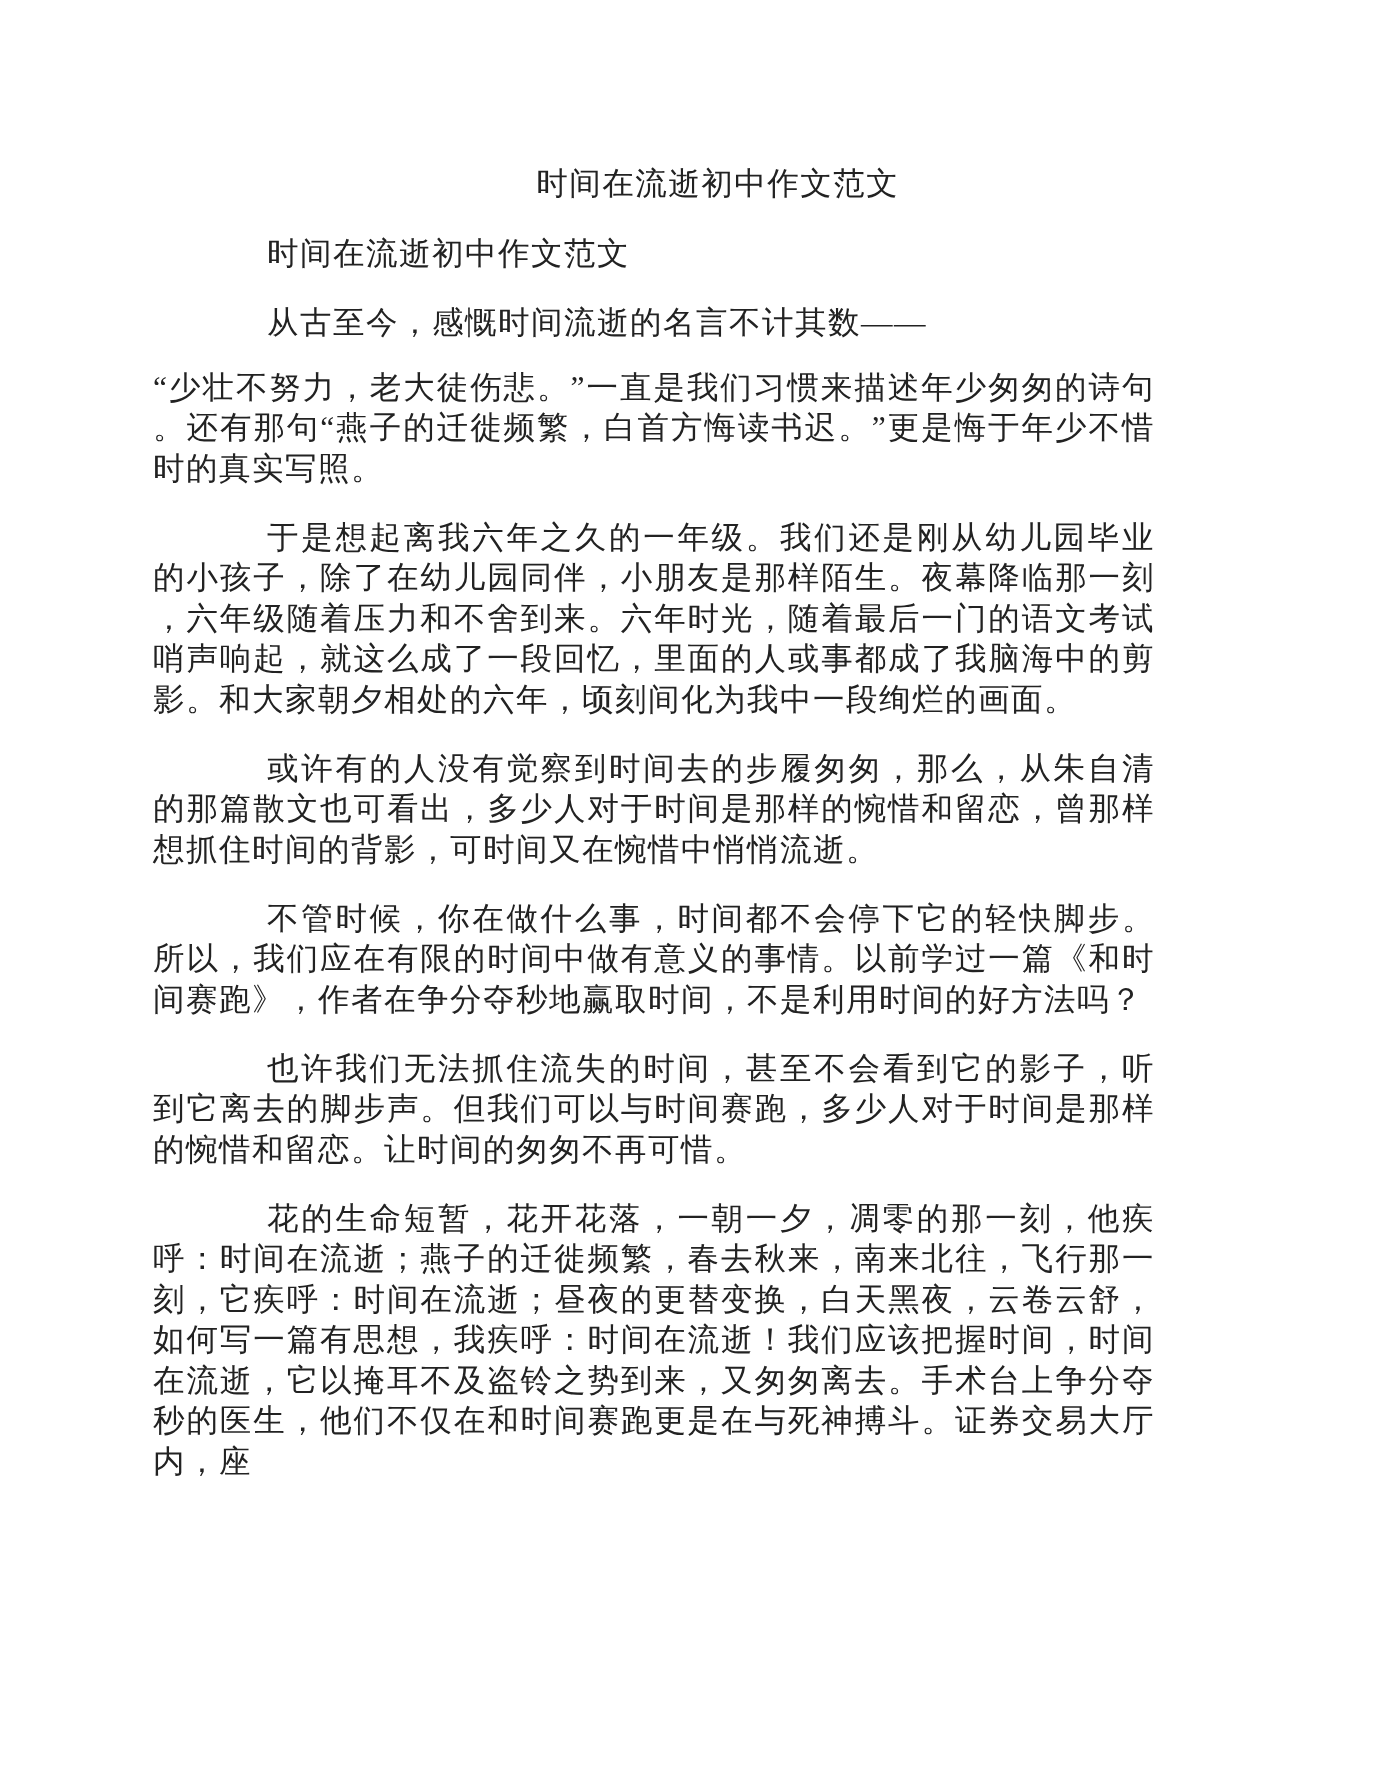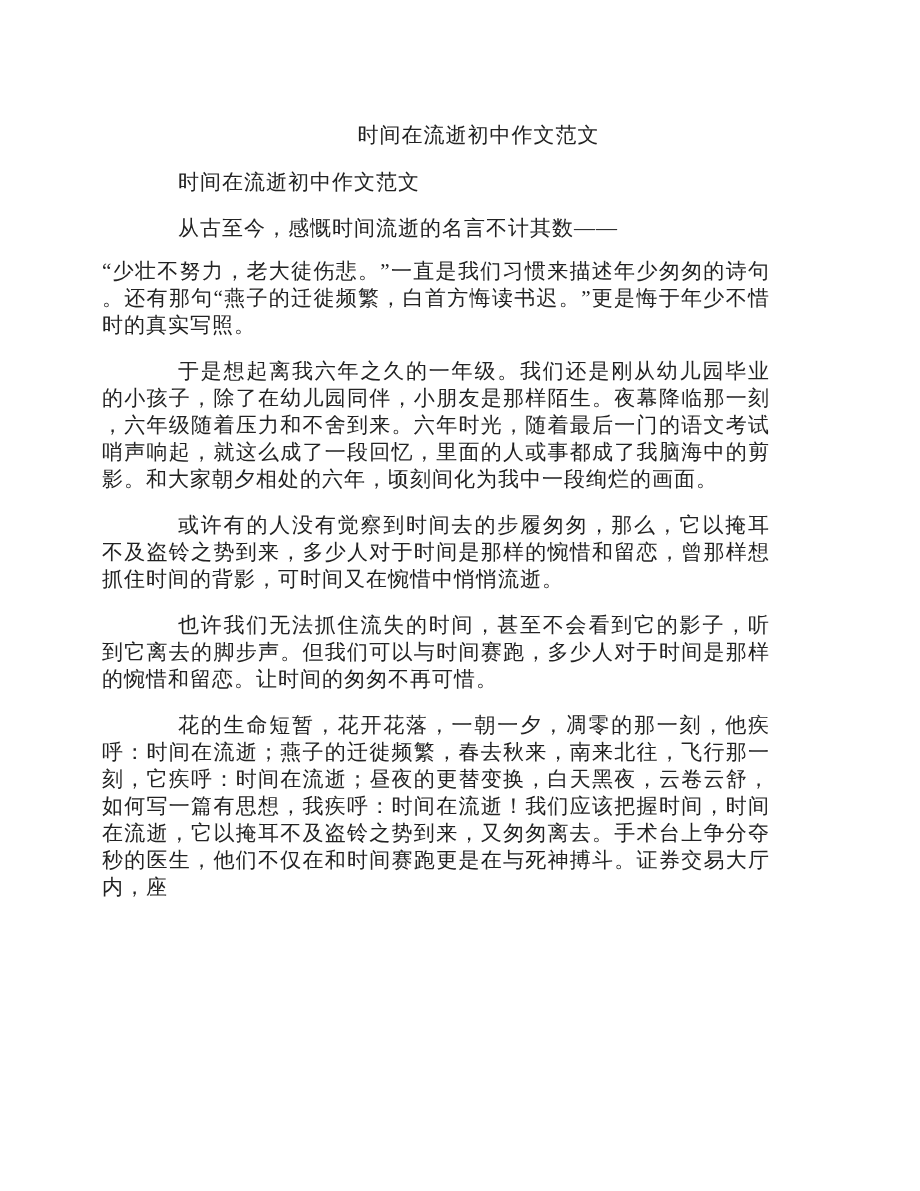--- a/index.html
+++ b/index.html
@@ -12,21 +12,21 @@
     width: 920px;
     height: 1191px;
     background: #ffffff;
     overflow: hidden;
     font-family: "Liberation Serif", "DejaVu Serif", serif;
     color: #222222;
   }
   .content {
     position: absolute;
     left: 102px;
-    top: 16px;
+    top: 3px;
     width: 668px;
     padding-top: 106px;
     font-size: 21px;
     line-height: 27px;
     letter-spacing: 1px;
     text-align: justify;
     word-break: break-all;
     line-break: anywhere;
   }
   .doc-title {
@@ -65,21 +65,22 @@
 
     <p class="doc-heading">时间在流逝初中作文范文</p>
 
 
     <p class="indent no-gap">从古至今，感慨时间流逝的名言不计其数——</p>
 
     <p>“少壮不努力，老大徒伤悲。”一直是我们习惯来描述年少匆匆的诗句。还有那句“燕子的迁徙频繁，白首方悔读书迟。”更是悔于年少不惜时的真实写照。</p>
 
     <p class="indent">于是想起离我六年之久的一年级。我们还是刚从幼儿园毕业的小孩子，除了在幼儿园同伴，小朋友是那样陌生。夜幕降临那一刻，六年级随着压力和不舍到来。六年时光，随着最后一门的语文考试哨声响起，就这么成了一段回忆，里面的人或事都成了我脑海中的剪影。和大家朝夕相处的六年，顷刻间化为我中一段绚烂的画面。</p>
 
-    <p class="indent">或许有的人没有觉察到时间去的步履匆匆，那么，它以掩耳不及盗铃之势到来，多少人对于时间是那样的惋惜和留恋，曾那样想抓住时间的背影，可时间又在惋惜中悄悄流逝。</p>
+    <p class="indent">或许有的人没有觉察到时间去的步履匆匆，那么，从朱自清的那篇散文也可看出，多少人对于时间是那样的惋惜和留恋，曾那样想抓住时间的背影，可时间又在惋惜中悄悄流逝。</p>
 
+    <p class="indent">不管时候，你在做什么事，时间都不会停下它的轻快脚步。所以，我们应在有限的时间中做有意义的事情。以前学过一篇《和时间赛跑》，作者在争分夺秒地赢取时间，不是利用时间的好方法吗？</p>
 
     <p class="indent">也许我们无法抓住流失的时间，甚至不会看到它的影子，听到它离去的脚步声。但我们可以与时间赛跑，多少人对于时间是那样的惋惜和留恋。让时间的匆匆不再可惜。</p>
 
     <p class="indent">花的生命短暂，花开花落，一朝一夕，凋零的那一刻，他疾呼：时间在流逝；燕子的迁徙频繁，春去秋来，南来北往，飞行那一刻，它疾呼：时间在流逝；昼夜的更替变换，白天黑夜，云卷云舒，如何写一篇有思想，我疾呼：时间在流逝！我们应该把握时间，时间在流逝，它以掩耳不及盗铃之势到来，又匆匆离去。手术台上争分夺秒的医生，他们不仅在和时间赛跑更是在与死神搏斗。证券交易大厅内，座</p>
 
   </div>
 </div>
 
 </body></html>

